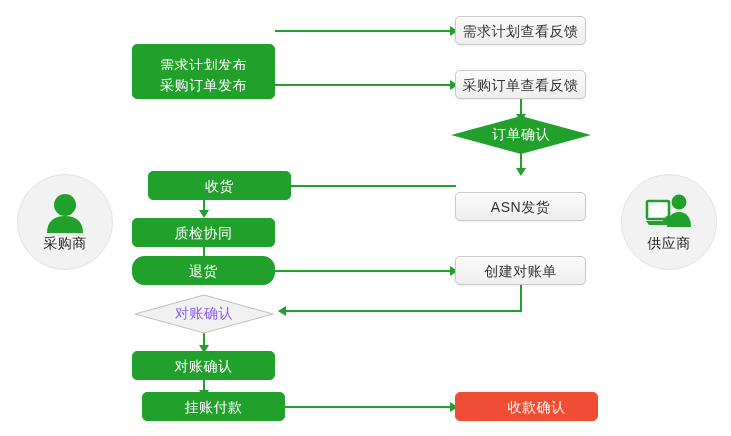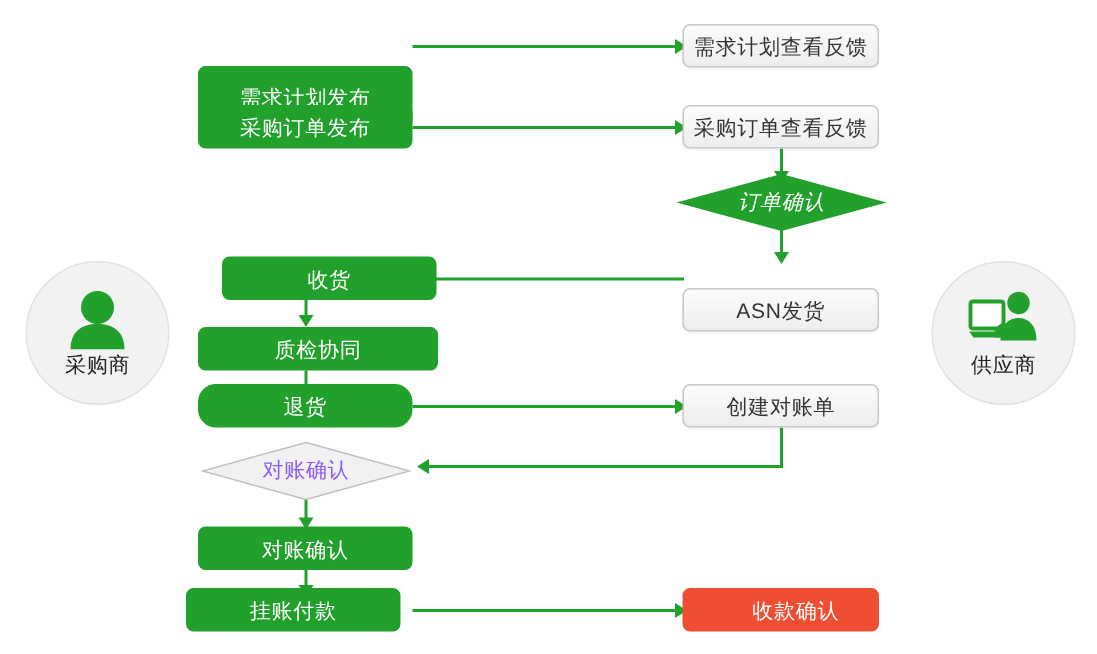--- a/index.html
+++ b/index.html
@@ -62,21 +62,21 @@
     width: 100%;
     height: 100%;
     display: flex;
     align-items: center;
     justify-content: center;
     font-size: 14px;
     letter-spacing: 0.5px;
     white-space: nowrap;
     pointer-events: none;
   }
-  .diamond.green .dlabel { color: #ffffff; font-style: italic; }
+  .diamond.green .dlabel { color: #ffffff; }
   .diamond.grey  .dlabel { color: #8b5cf6; }
 
   
   .edge {
     position: absolute;
     background: #22a02c;
     z-index: 1;
   }
   .edge.h { height: 2px; }
   .edge.v { width: 2px; }
@@ -178,40 +178,40 @@
   </div>
 
   <div class="node green" style="left:132px; top:70px; width:143px; height:29px;">
     <span>采购订单发布</span>
   </div>
 
   <div class="node green" style="left:132px; top:171px; width:143px; height:29px;margin-left:16px;">
     <span>收货</span>
   </div>
 
-  <div class="node green" style="left:132px; top:218px; width:160px; height:29px;">
+  <div class="node green" style="left:132px; top:218px; width:143px; height:29px;">
     <span>质检协同</span>
   </div>
 
   <div class="node green" style="left:132px; top:256px; width:143px; height:29px;border-radius:12px;">
     <span>退货</span>
   </div>
 
   <div class="diamond grey" style="left:134px; top:294px; width:140px; height:40px;">
     <svg width="140" height="40" viewBox="0 0 140 40">
       <polygon points="70,1 139,20 70,39 1,20" fill="#f1f1f1" stroke="#bfbfbf" stroke-width="1"></polygon>
     </svg>
     <span class="dlabel">对账确认</span>
   </div>
 
   <div class="node green" style="left:132px; top:351px; width:143px; height:29px;">
     <span>对账确认</span>
   </div>
 
-  <div class="node green" style="left:124px; top:392px; width:143px; height:29px;">
+  <div class="node green" style="left:142px; top:392px; width:143px; height:29px;">
     <span>挂账付款</span>
   </div>
 
   <div class="node grey" style="left:455px; top:16px; width:131px; height:29px;">
     <span>需求计划查看反馈</span>
   </div>
 
   <div class="node grey" style="left:455px; top:70px; width:131px; height:29px;">
     <span>采购订单查看反馈</span>
   </div>
@@ -224,21 +224,21 @@
   </div>
 
   <div class="node grey" style="left:455px; top:171px; width:131px; height:29px;margin-top:21px;">
     <span>ASN发货</span>
   </div>
 
   <div class="node grey" style="left:455px; top:256px; width:131px; height:29px;">
     <span>创建对账单</span>
   </div>
 
-  <div class="node red" style="left:455px; top:392px; width:131px; height:29px;padding-left:20px;">
+  <div class="node red" style="left:455px; top:392px; width:143px; height:29px;padding-left:20px;">
     <span>收款确认</span>
   </div>
 
   <div class="actor" style="left:17px; top:174px;">
     <span class="glyph">
       <svg width="44" height="40" viewBox="0 0 44 40">
         <circle cx="22" cy="12" r="11" fill="#22a02c"></circle>
         <path d="M4 40 C4 28 11.5 23 22 23 C32.5 23 40 28 40 40 Z" fill="#22a02c"></path>
       </svg>
     </span>

